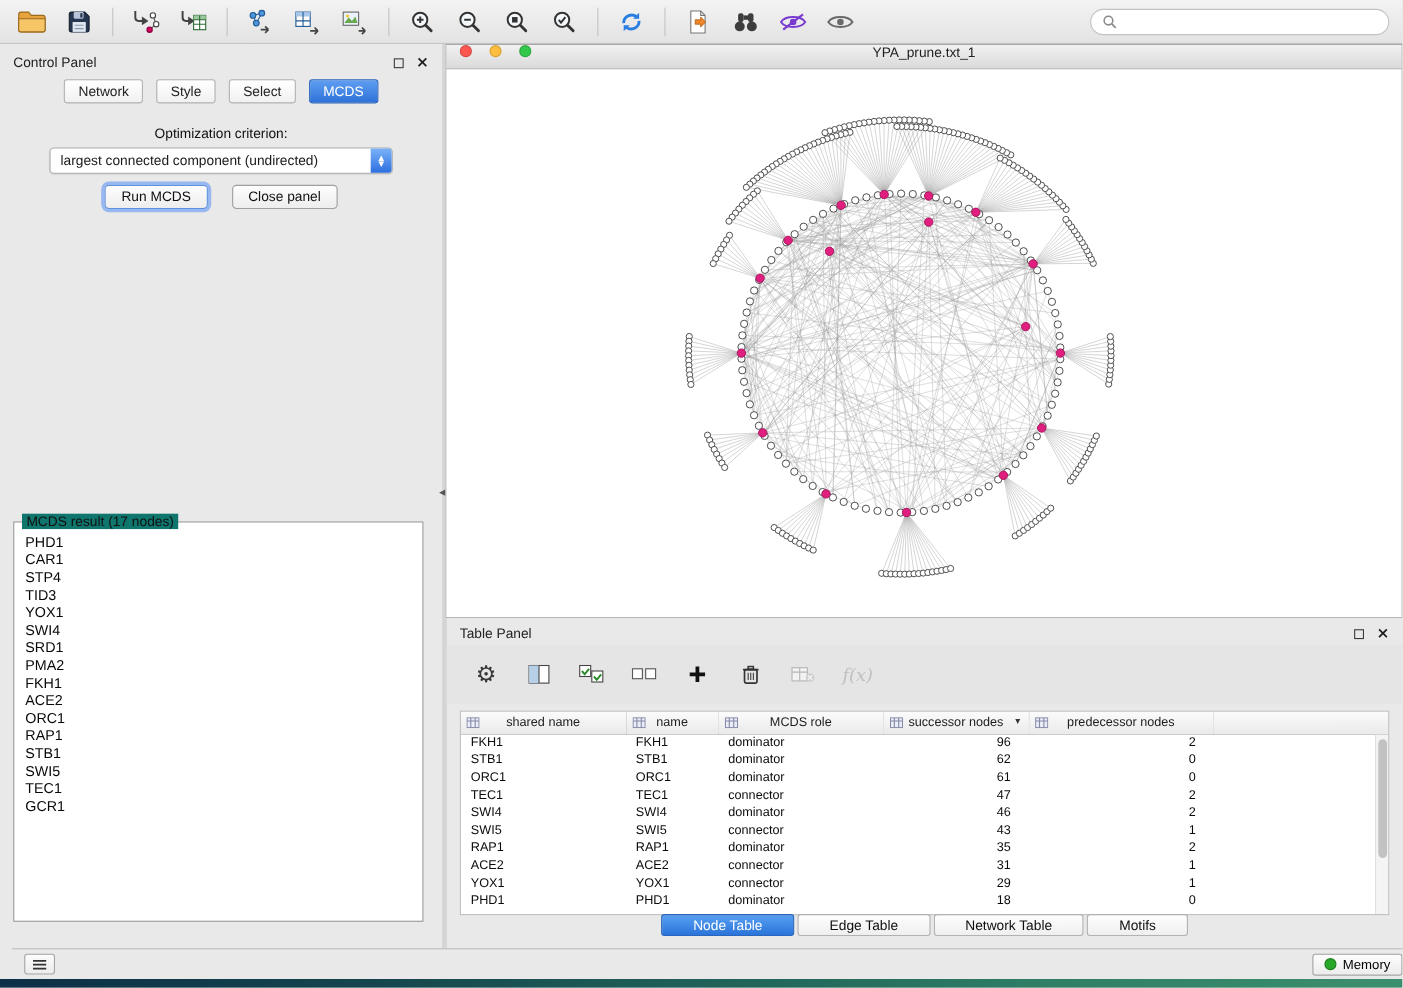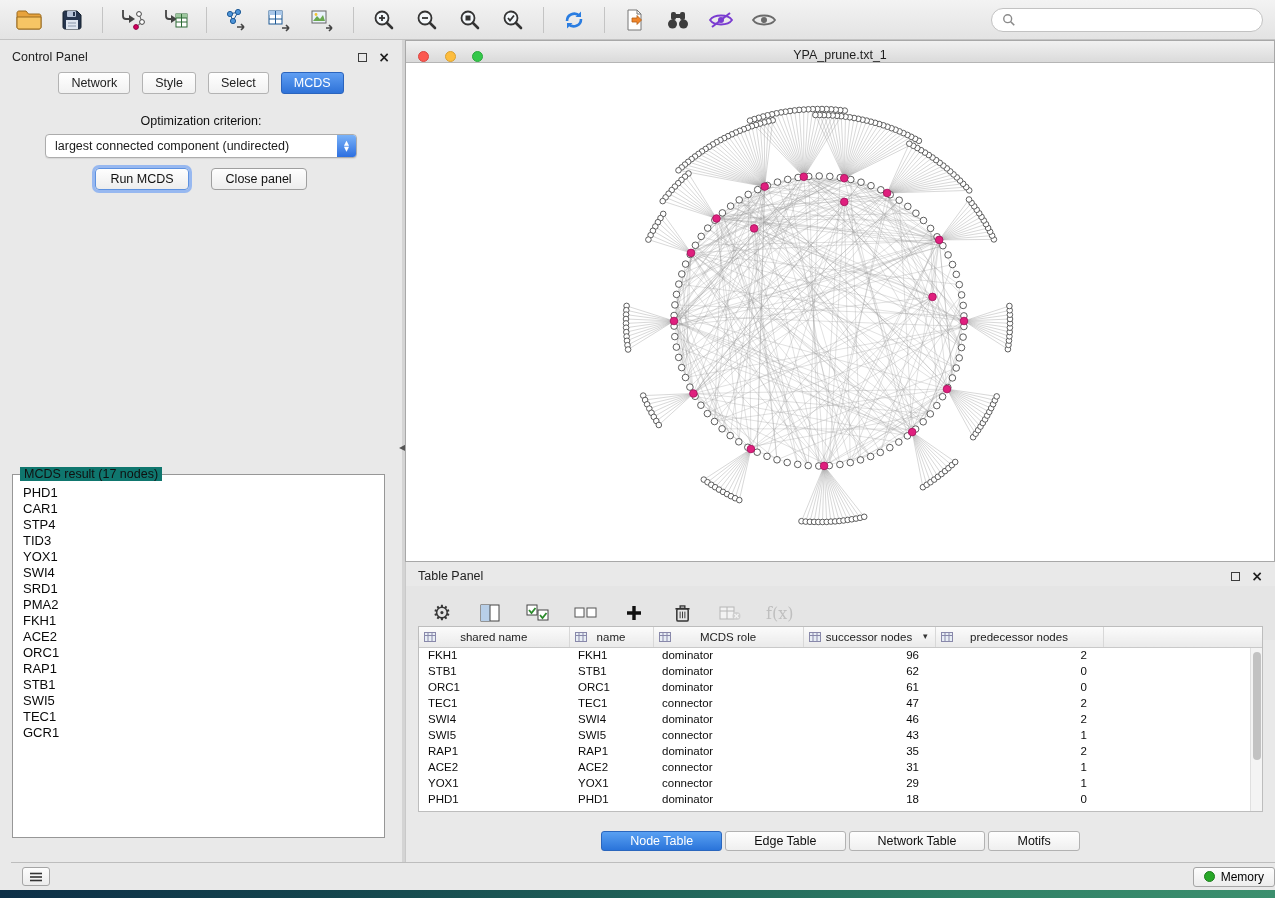--- a/index.html
+++ b/index.html
@@ -37,37 +37,37 @@
 .result-group legend{font-size:12.5px;padding:0 4px;margin-left:5px;color:#101010;background:#0f766e}
 .mcds-list{height:100%;overflow:hidden}
 .mcds-item{font-size:13px;line-height:16px;padding-left:8px;color:#090909}
 
 
 .splitter-v{position:absolute;left:402px;top:40px;width:3px;height:822px;background:#d4d4d4}
 .splitter-v span{position:absolute;top:403px;left:-3px;font-size:8px;color:#555}
 
 
 .net-window{position:absolute;left:405px;top:40px;width:870px;height:522px;background:#fff;border:1px solid #a8a8a8}
-.net-titlebar{height:22px;background:linear-gradient(#f1f1f1,#dadada);border-bottom:1px solid #b5b5b5;position:relative;display:flex;align-items:flex-end;padding-left:12px;gap:16px}
+.net-titlebar{height:22px;background:linear-gradient(#f1f1f1,#dadada);border-bottom:1px solid #b5b5b5;position:relative;display:flex;align-items:flex-start;padding-left:12px;gap:16px}
 .tl{width:11px;height:11px;border-radius:50%;display:inline-block;cursor:pointer}
 .tl.red{background:#fc5850;border:1px solid #d94742}
 .tl.yellow{background:#fdbd3e;border:1px solid #d9a133}
 .tl.green{background:#34c84a;border:1px solid #2aa93d}
 .net-title{position:absolute;left:0;right:0;text-align:center;font-size:12.5px;color:#1f1f1f;pointer-events:none}
 .net-canvas{display:block;width:868px;height:498px;background:#fff}
 
 
 .table-panel{position:absolute;left:405px;top:562px;width:870px;height:300px;background:#e9e9e9;border-left:1px solid #c9c9c9}
 .tp-header{height:24px;display:flex;align-items:center;padding:4px 12px 0;font-size:12.5px}
 .tp-toolbar{position:absolute;top:24px;left:0;right:0;height:54px;background:#e5e5e5;display:flex;align-items:center;padding-left:24px;gap:24px}
 .tp-tool{background:none;border:none;display:flex;align-items:center;justify-content:center;height:32px;min-width:24px;cursor:pointer}
 .tp-tool.disabled{opacity:.5;cursor:default}
 .gear-glyph{font-size:21px;color:#383838;line-height:1}
-.fx{font-family:"DejaVu Serif","Liberation Serif",serif;font-size:16px;color:#9b9b9b}
-.table-wrap{position:absolute;left:12px;right:12px;top:64px;height:186px;background:#fff;border:1px solid #bdbdbd;overflow:hidden}
+.fx{font-family:"DejaVu Serif","Liberation Serif",serif;font-style:italic;font-size:16px;color:#9b9b9b}
+.table-wrap{position:absolute;left:12px;right:12px;top:84px;height:186px;background:#fff;border:1px solid #bdbdbd;overflow:hidden}
 .node-table{border-collapse:collapse;width:100%;table-layout:fixed}
 .node-table thead th{height:20px;background:linear-gradient(#fbfbfb,#eaeaea);border-bottom:1px solid #c9c9c9;border-right:1px solid #d8d8d8;font-weight:normal;font-size:11.5px;color:#1c1c1c;position:relative;cursor:pointer}
 .node-table thead th.filler{border-right:none}
 .node-table tbody td{height:16px;font-size:11.5px;padding:0 0 0 9px;white-space:nowrap;overflow:hidden;color:#0c0c0c}
 .node-table td.num{text-align:right;padding:0 16px 0 0}
 .col-icon{position:absolute;left:5px;top:5px}
 .sort-caret{position:absolute;right:7px;top:5px;font-size:9px;color:#333;line-height:1}
 .vscroll{position:absolute;top:21px;right:0;bottom:0;width:12px;background:#f4f4f4;border-left:1px solid #e0e0e0;cursor:pointer}
 .vthumb{position:absolute;top:4px;left:1.5px;width:8px;height:108px;background:#c2c2c2;border-radius:5px}
 .tp-tabs{position:absolute;left:0;right:0;top:269px;display:flex;justify-content:center;gap:3px}

